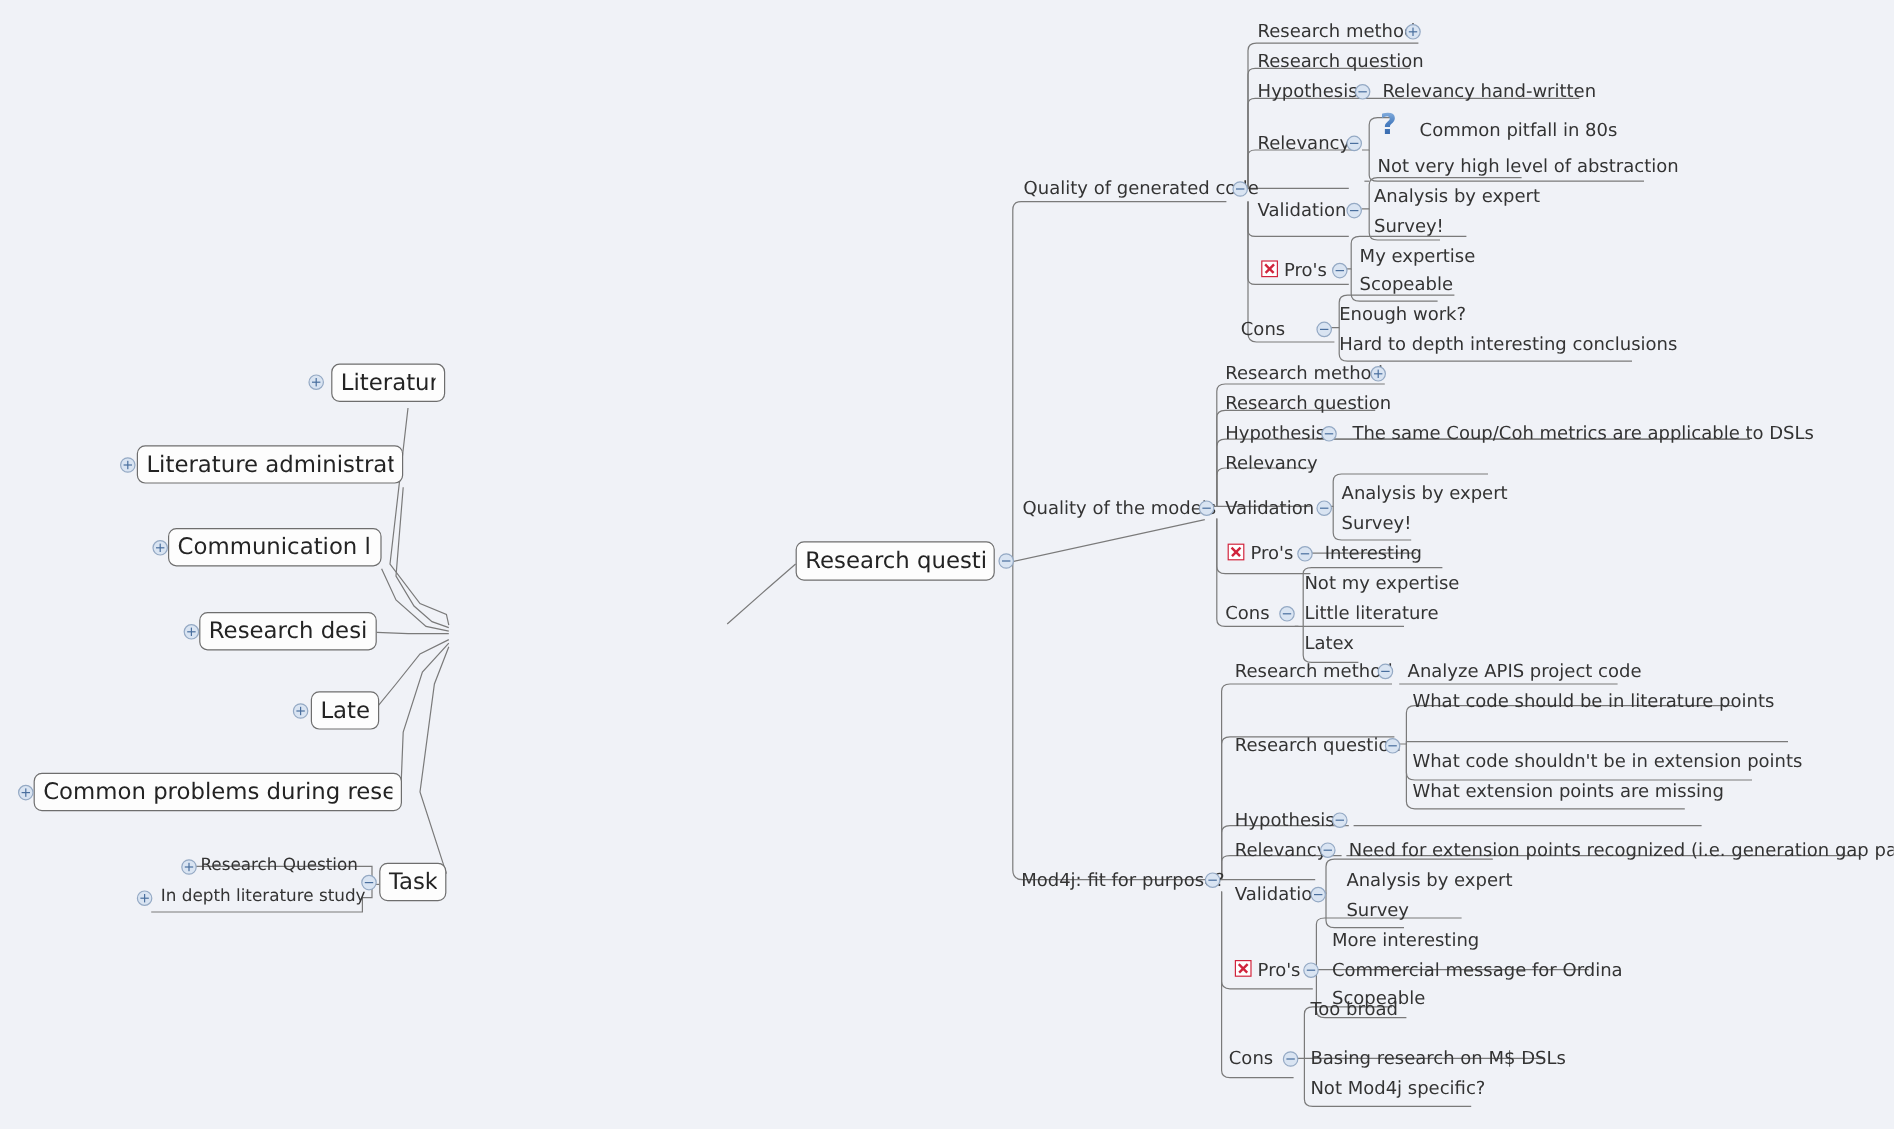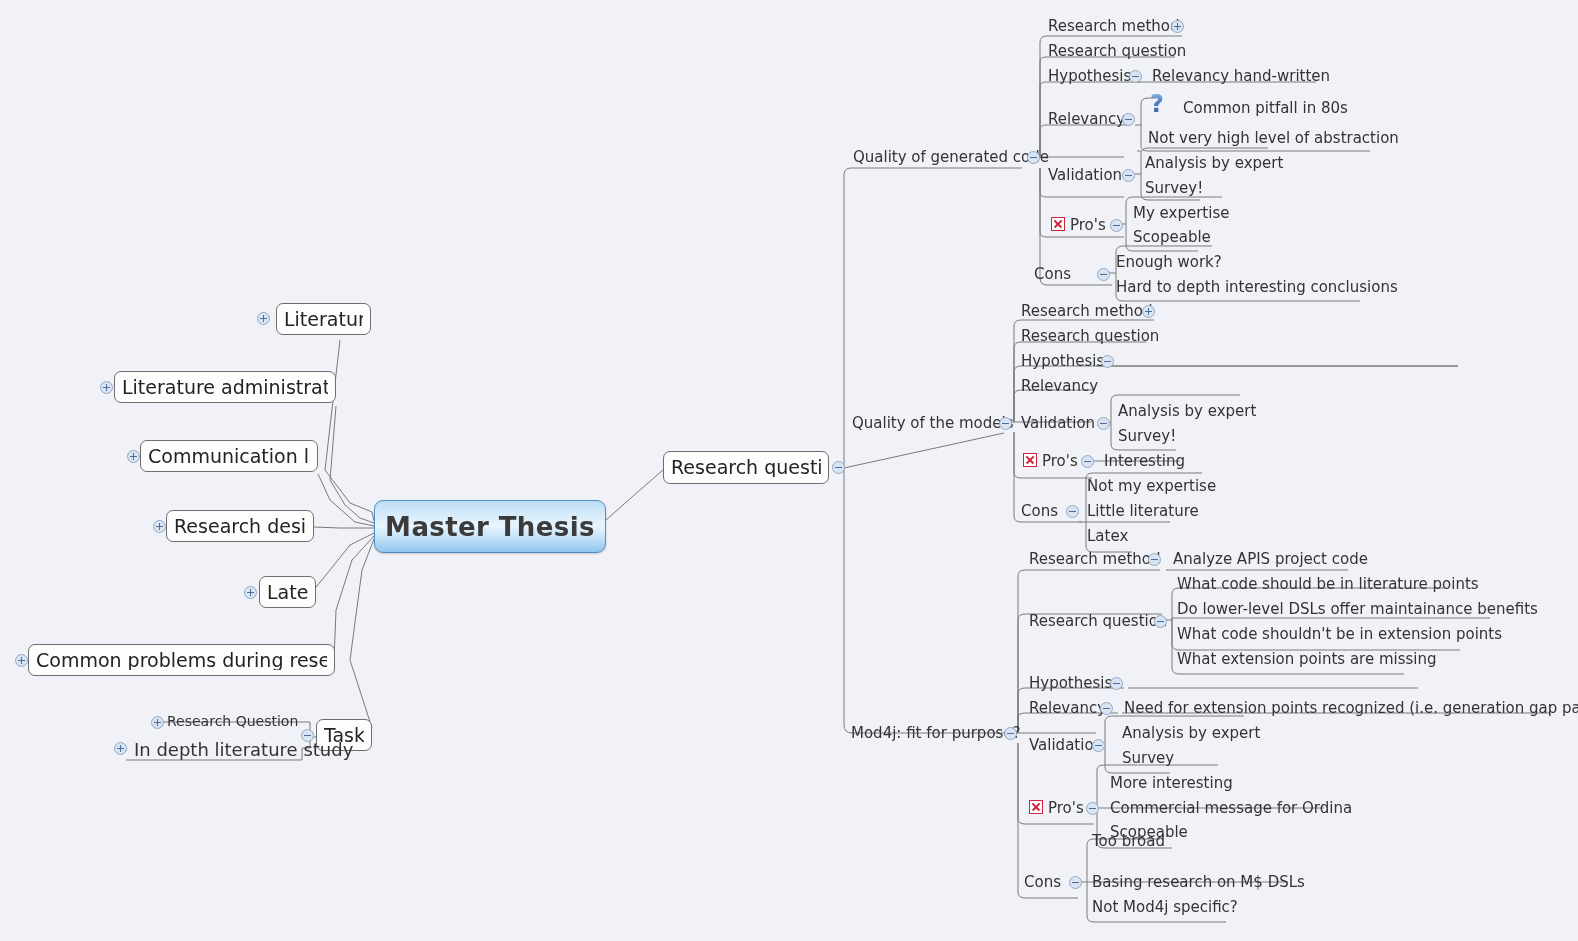--- a/index.html
+++ b/index.html
@@ -176,23 +176,20 @@
       <path d="M1090 808 L1097 808 L1097 770 Q1097 765 1104 765 L1218 765"></path>
       <path d="M1097 808 L1097 808 L1324 808"></path>
       <path d="M1097 808 L1097 842 Q1097 848 1104 848 L1172 848"></path>
 
       <path d="M1080 882 L1087 882 L1087 845 Q1087 839 1094 839 L1160 839"></path>
       <path d="M1087 882 L1087 882 L1286 882"></path>
       <path d="M1087 882 L1087 916 Q1087 922 1094 922 L1226 922"></path>
     </g>
   </svg>
 
-  <div class="root">
-    <span>Master Thesis</span>
-  </div>
 
   <div class="boxed" style="left:276px;top:303px;width:95px;height:32px;font-size:19px;">
     <span>Literature</span>
   </div>
   <div class="tog plus" style="left:257px;top:312px;"></div>
 
   <div class="boxed" style="left:114px;top:371px;width:222px;height:32px;font-size:19px;">
     <span>Literature administration</span>
   </div>
   <div class="tog plus" style="left:100px;top:381px;"></div>
@@ -220,21 +217,21 @@
   <div class="boxed" style="left:316px;top:719px;width:56px;height:32px;font-size:19px;">
     <span>Tasks</span>
   </div>
   <div class="tog" style="left:301px;top:729px;"></div>
 
   <div class="t" style="left:167px;top:713px;font-size:14px;">
     <span>Research Question</span>
   </div>
   <div class="tog plus" style="left:151px;top:716px;"></div>
 
-  <div class="t" style="left:134px;top:739px;font-size:18px;">
+  <div class="t" style="left:134px;top:739px;font-size:14px;">
     <span>In depth literature study</span>
   </div>
   <div class="tog plus" style="left:114px;top:742px;"></div>
 
   <div class="boxed" style="left:663px;top:451px;width:166px;height:33px;font-size:19px;">
     <span>Research question</span>
   </div>
   <div class="tog" style="left:832px;top:461px;"></div>
 
   <div class="t" style="left:853px;top:148px;">
@@ -327,20 +324,23 @@
   <div class="tog plus" style="left:1142px;top:305px;"></div>
 
   <div class="t" style="left:1021px;top:327px;">
     <span>Research question</span>
   </div>
 
   <div class="t" style="left:1021px;top:352px;">
     <span>Hypothesis</span>
   </div>
   <div class="tog" style="left:1101px;top:355px;"></div>
+  <div class="t" style="left:1127px;top:352px;">
+    <span>The same Coup/Coh metrics are applicable to DSLs</span>
+  </div>
 
   <div class="t" style="left:1021px;top:377px;">
     <span>Relevancy</span>
   </div>
 
   <div class="t" style="left:1021px;top:414px;">
     <span>Validation</span>
   </div>
   <div class="tog" style="left:1097px;top:417px;"></div>
   <div class="t" style="left:1118px;top:402px;">
@@ -386,23 +386,20 @@
     <span>Analyze APIS project code</span>
   </div>
 
   <div class="t" style="left:1029px;top:612px;">
     <span>Research question</span>
   </div>
   <div class="tog" style="left:1154px;top:615px;"></div>
   <div class="t" style="left:1177px;top:575px;">
     <span>What code should be in literature points</span>
   </div>
-  <div class="t" style="left:1177px;top:600px;">
-    <span>Do lower-level DSLs offer maintainance benefits</span>
-  </div>
   <div class="t" style="left:1177px;top:625px;">
     <span>What code shouldn't be in extension points</span>
   </div>
   <div class="t" style="left:1177px;top:650px;">
     <span>What extension points are missing</span>
   </div>
 
   <div class="t" style="left:1029px;top:674px;">
     <span>Hypothesis</span>
   </div>

